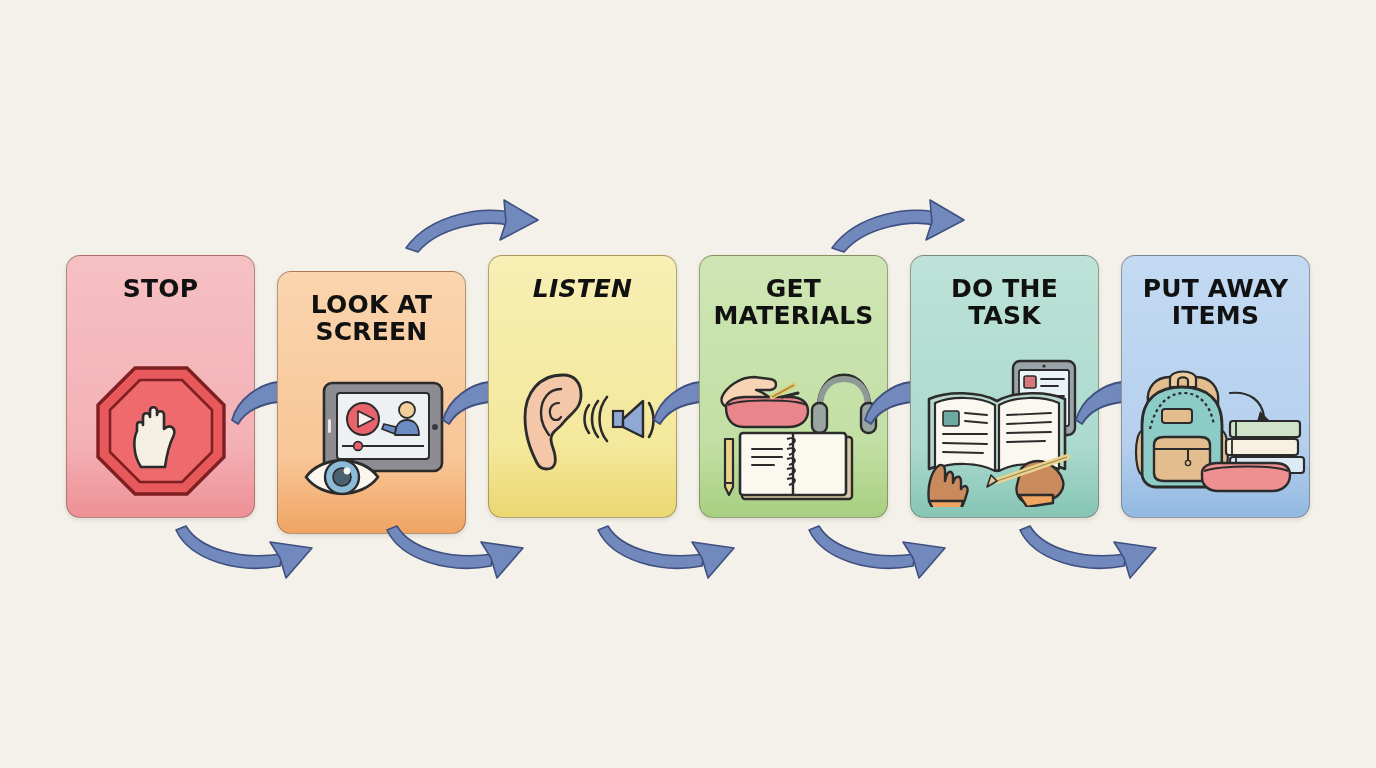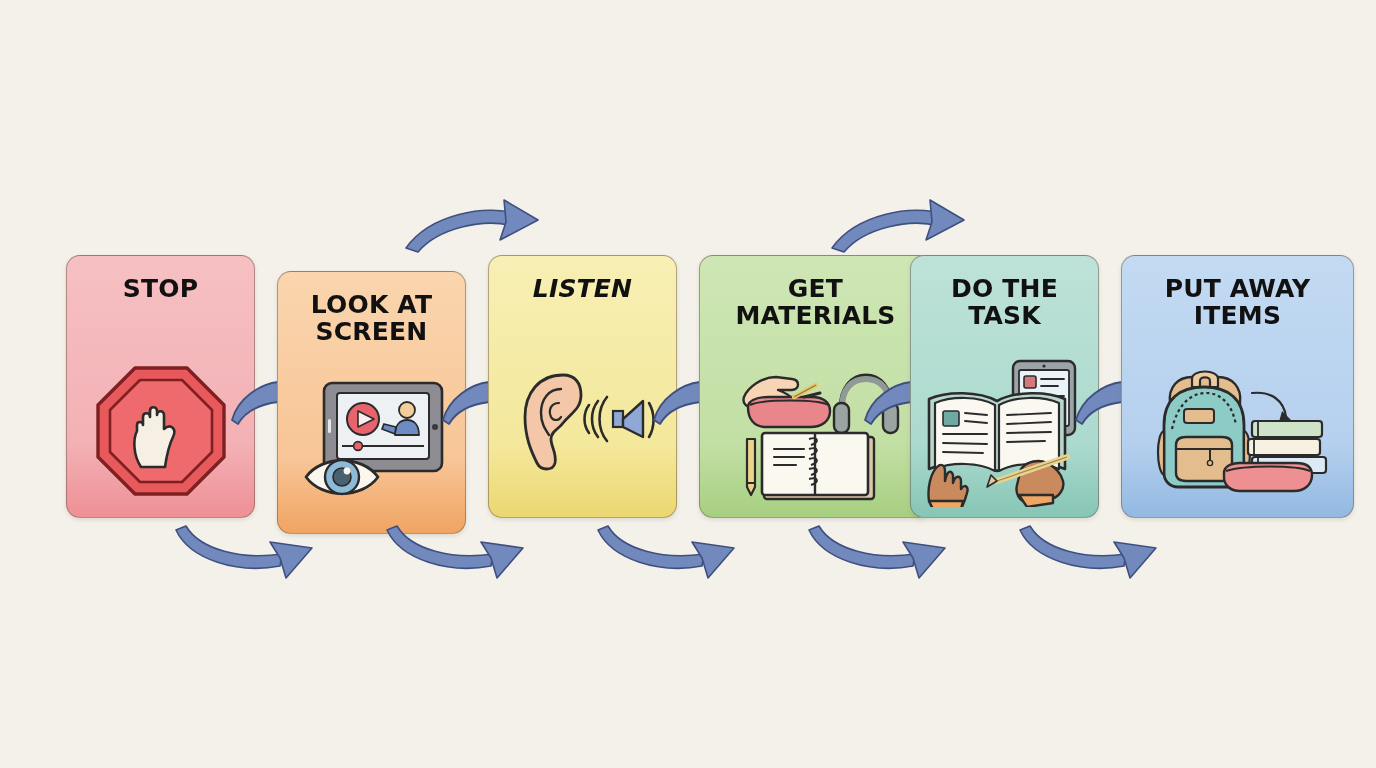--- a/index.html
+++ b/index.html
@@ -39,21 +39,21 @@
     position:absolute;
     left:0;right:0;bottom:8px;
     height:150px;
   }
   .card .art svg{display:block;margin:0 auto;}
 
   
   .c-stop   {background:linear-gradient(180deg,#F6C0C3 0%,#F3B1B5 72%,#EE9095 100%);}
   .c-look   {background:linear-gradient(180deg,#FAD5AE 0%,#F8C596 72%,#F0A463 100%);margin-top:16px;}
   .c-listen {background:linear-gradient(180deg,#F7EFB4 0%,#F4E89C 72%,#EBD771 100%);font-style:italic;}
-  .c-get    {background:linear-gradient(180deg,#CEE6B4 0%,#C2DFA4 72%,#A7CF80 100%);padding-left:44px;}
+  .c-get    {background:linear-gradient(180deg,#CEE6B4 0%,#C2DFA4 72%,#A7CF80 100%);}
   .c-task   {background:linear-gradient(180deg,#BEE2D8 0%,#ACDACE 72%,#86C5B5 100%);}
   .c-put    {background:linear-gradient(180deg,#C3DAF2 0%,#B5D0EE 72%,#93B9E2 100%);}
 
   
   .arrow{position:absolute;}
   .arrow svg{display:block;overflow:visible;}
 </style>
 </head>
 <body>
 
@@ -286,21 +286,21 @@
       </svg>
     </div>
   </div>
 
   <div class="arrow" style="left:1072px;top:358px;">
     <svg width="92" height="78" viewBox="0 0 92 78">
       <path d="M4,62 C10,40 32,26 50,24 L50,6 L86,34 L50,60 L50,44 C34,46 18,52 10,66 Z" fill="#7289BD" stroke="#3F5080" stroke-width="1.8" stroke-linejoin="round"></path>
     </svg>
   </div>
 
-  <div class="card c-put" style="left:1121px;padding-left:44px;">
+  <div class="card c-put" style="left:1121px;">
     <div class="title">PUT AWAY
 ITEMS</div>
     <div class="art">
       <svg width="180" height="146" viewBox="0 0 180 146">
 
         <g transform="translate(10,10)">
           <path d="M12,34 C10,18 20,8 34,8 L60,8 C74,8 84,18 82,34 L82,62 L12,62 Z" fill="#E3BD8E" stroke="#2B2B2B" stroke-width="2.4" stroke-linejoin="round"></path>
 
           <path d="M34,10 C34,0 60,0 60,10 L60,18 L52,18 L52,12 C52,7 42,7 42,12 L42,18 L34,18 Z" fill="#EBCB9F" stroke="#2B2B2B" stroke-width="2.2" stroke-linejoin="round"></path>
 

